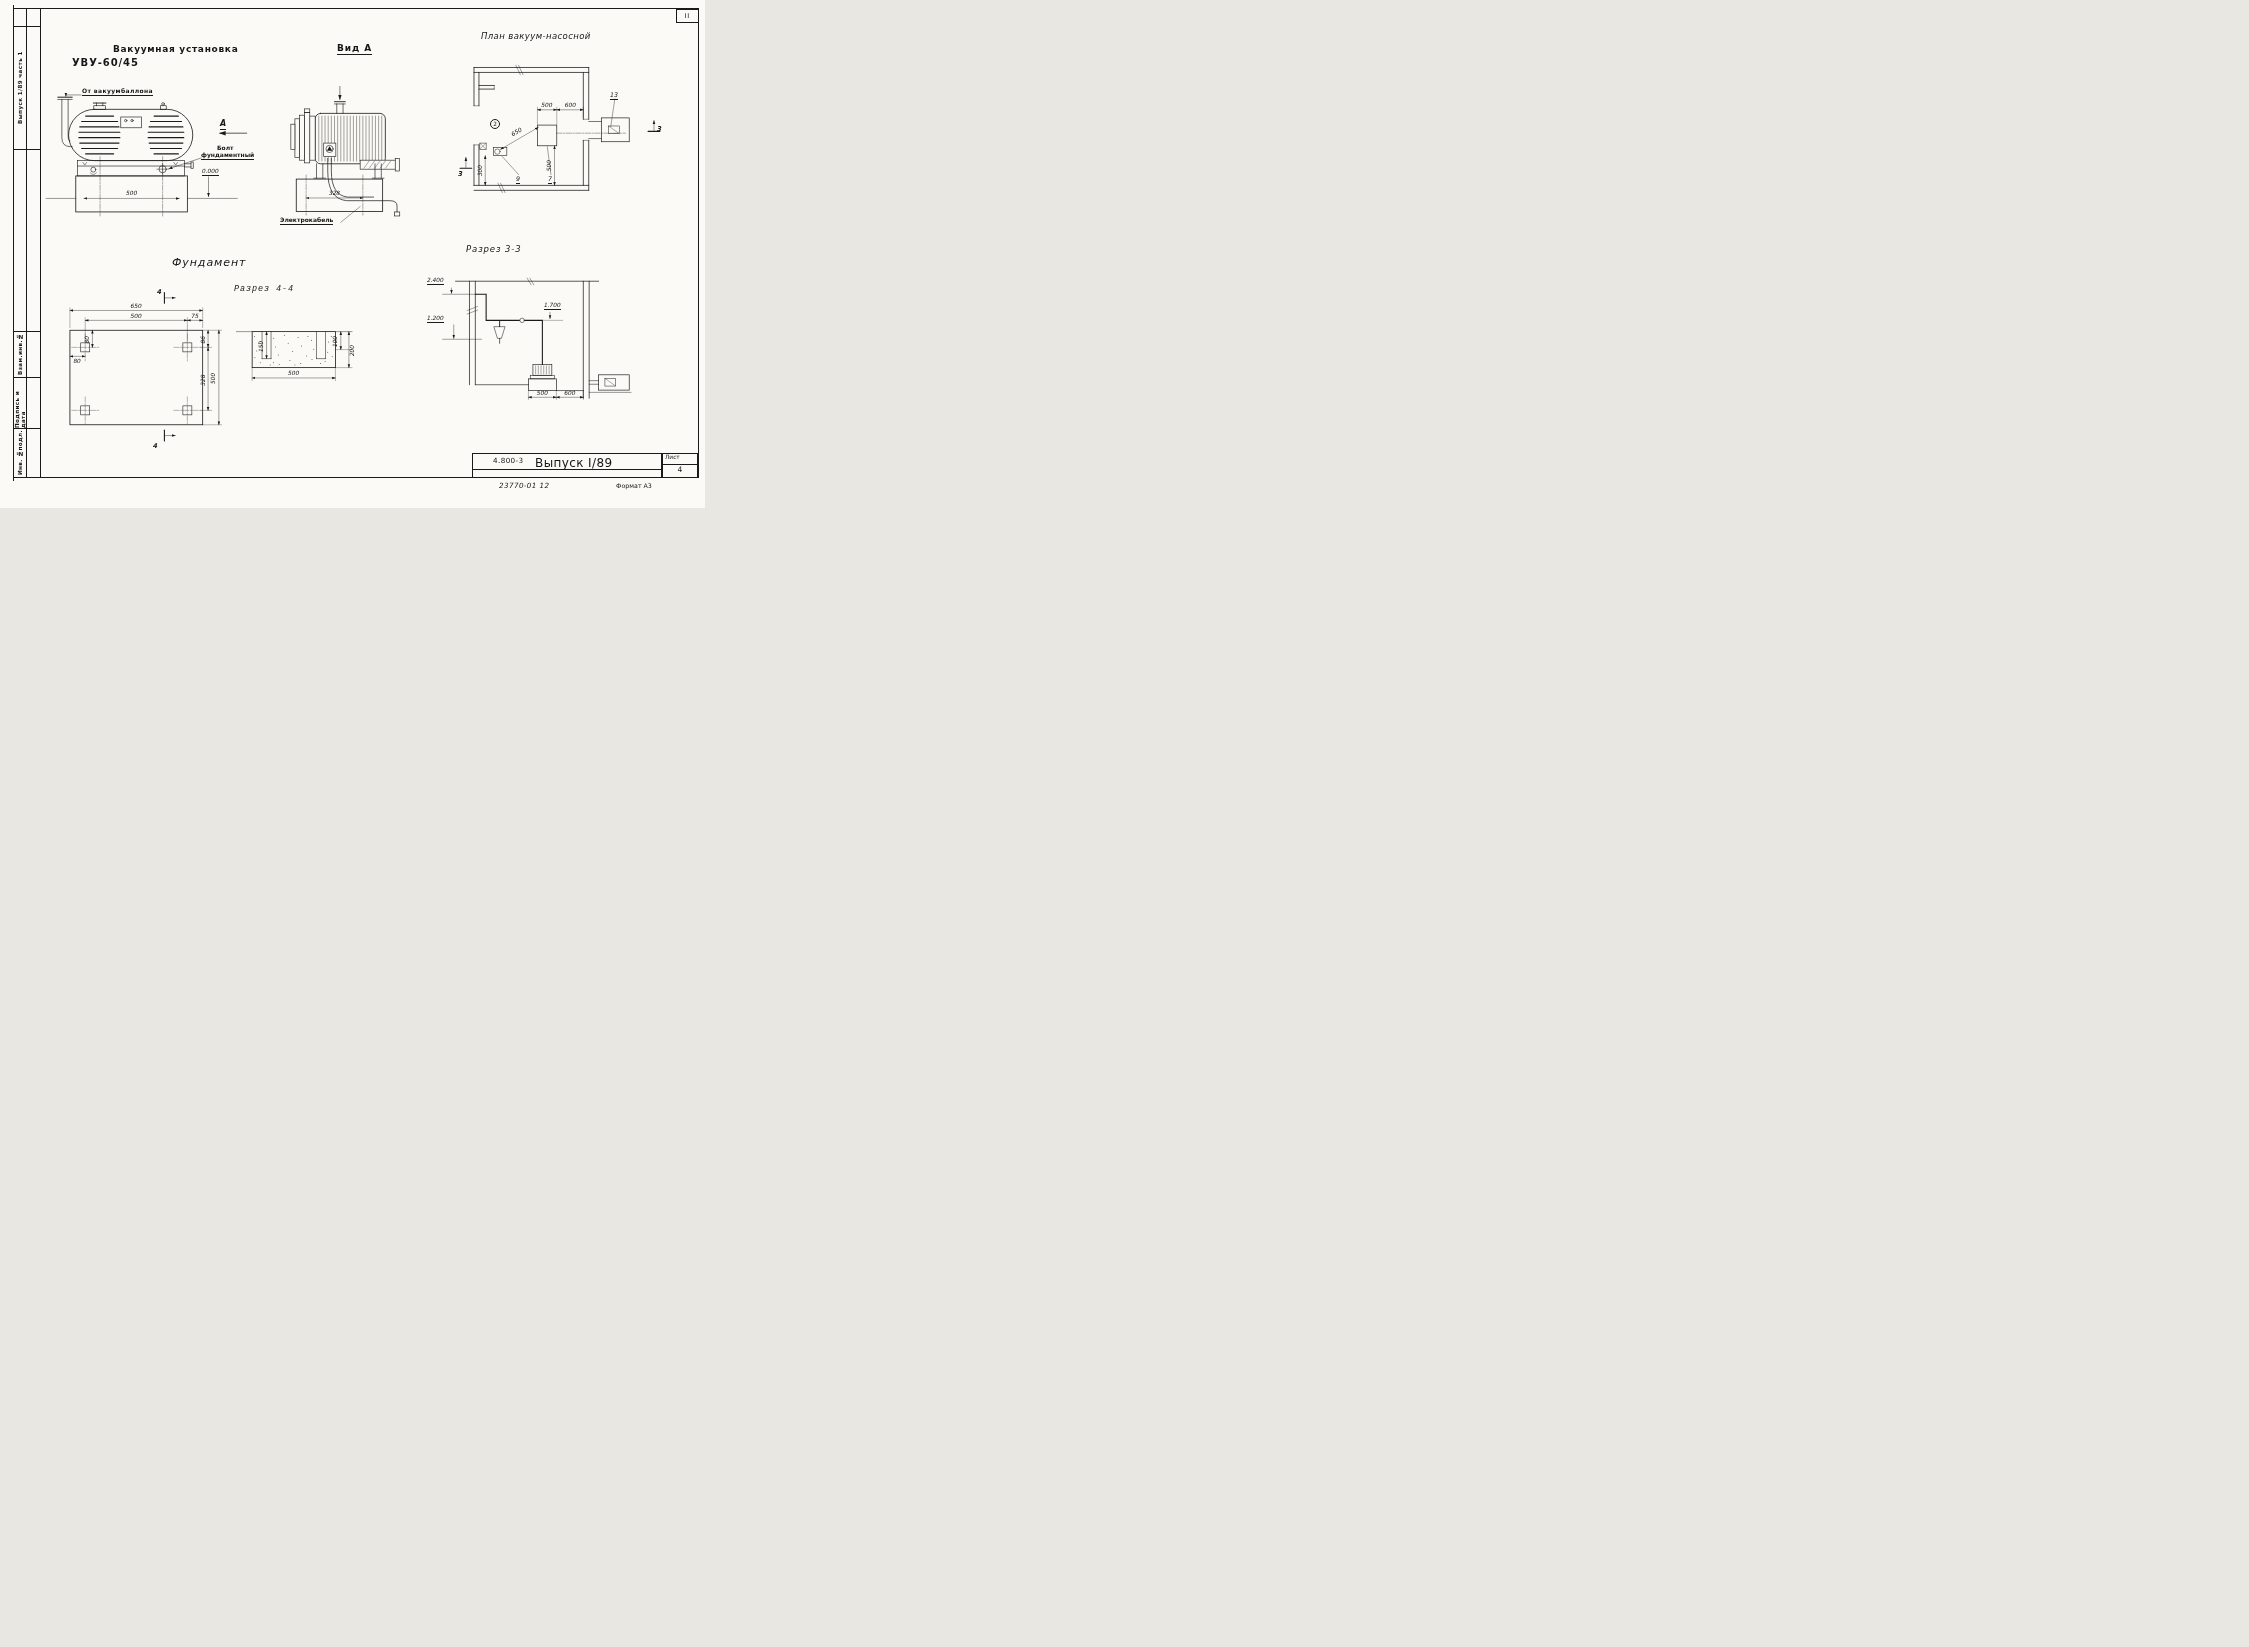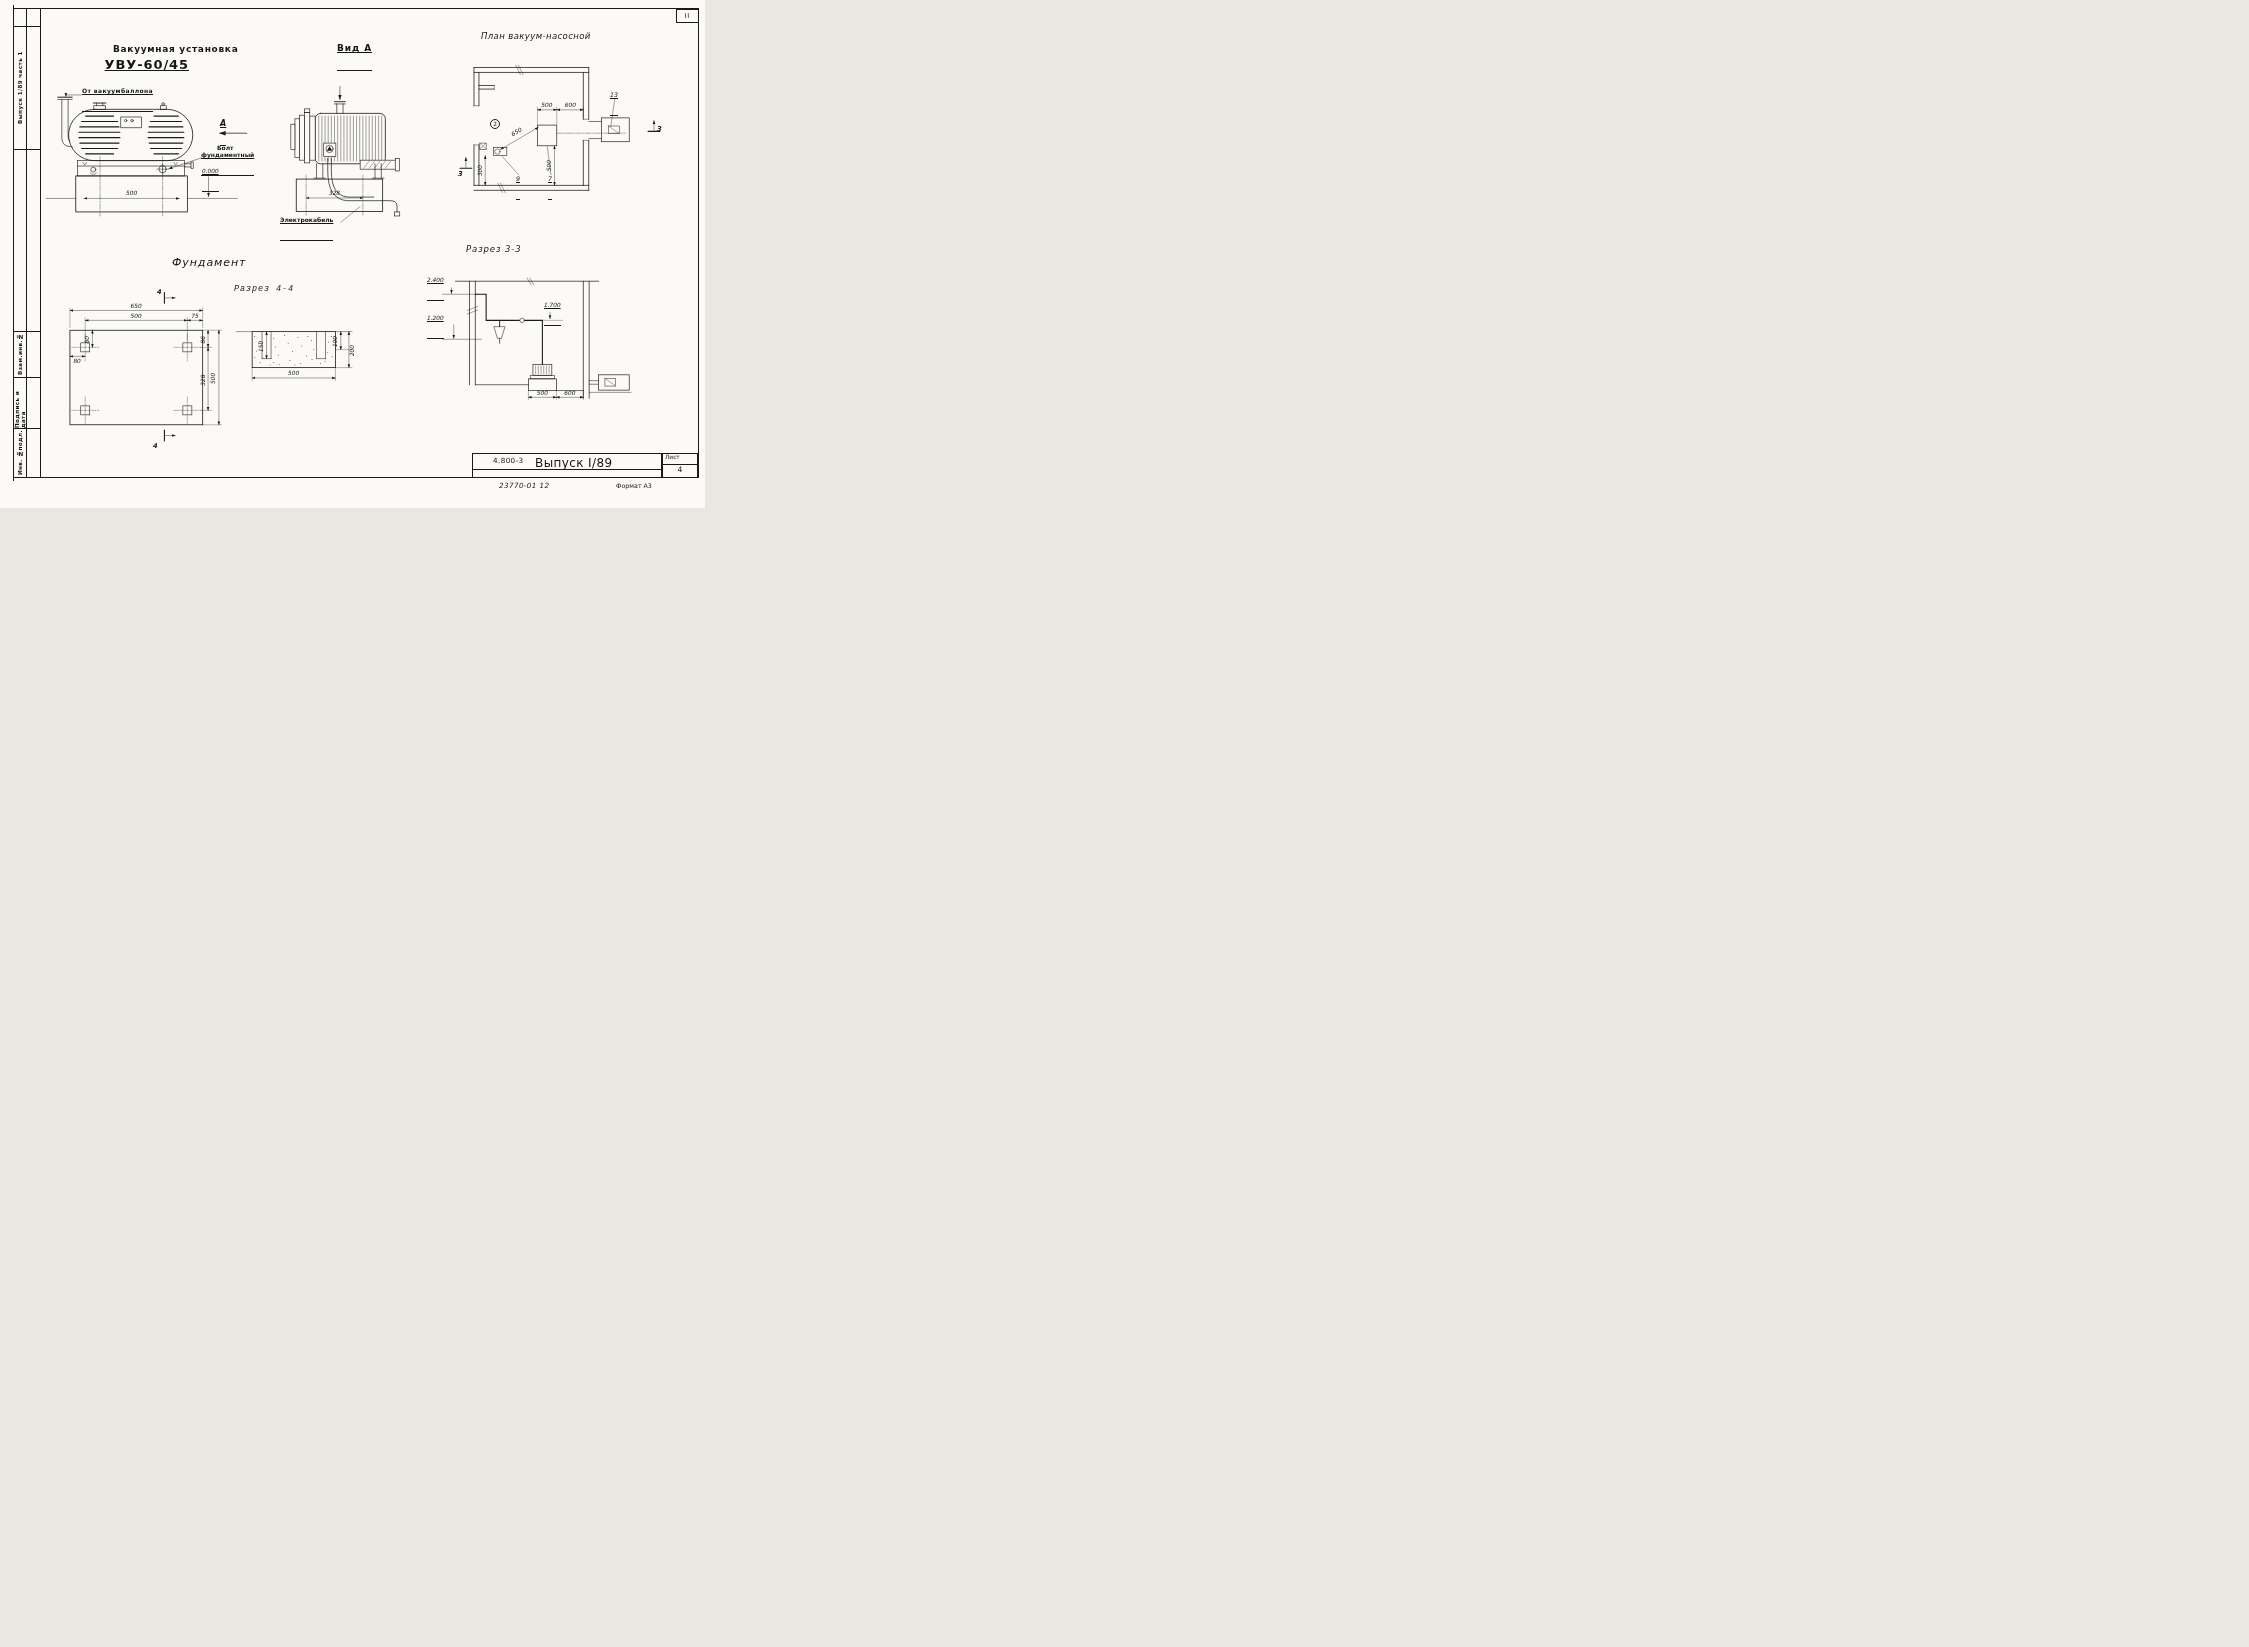--- a/index.html
+++ b/index.html
@@ -2,21 +2,21 @@
 <html style="font-size:7.2px"><head>
 <meta charset="utf-8">
 <style>
   * { margin:0; padding:0; box-sizing:border-box; }
   html,body { background:#e9e7e1; }
   .sheet { position:relative; width:705px; height:508px; background:#fbfaf6;
            font-family:"DejaVu Sans", sans-serif; color:#161616; overflow:hidden; }
   .t  { position:absolute; white-space:nowrap; }
   .b  { font-weight:bold; }
   .i  { font-style:italic; }
-  .ul { border-bottom:0.7px solid #1a1a1a; padding-bottom:17px;text-decoration:underline; }
+  .ul { border-bottom:0.7px solid #1a1a1a; padding-bottom:1px; }
   .vtext { position:absolute; display:flex; align-items:center; justify-content:center;
            writing-mode:vertical-rl; transform:rotate(180deg); font-size:5.6px;
            font-weight:bold; letter-spacing:0.4px; }
   .frame { position:absolute; left:40px; top:8px; width:659px; height:470px;
            border:1.1px solid #1a1a1a; }
   .edge  { position:absolute; left:12.6px; top:4.5px; width:1.3px; height:476px; background:#1a1a1a; }
   .vline57 { position:absolute; left:26px; top:8px; width:0.7px; height:470px; background:#1a1a1a; }
   .hdiv { position:absolute; left:12.6px; width:27px; height:0.7px; background:#1a1a1a; }
   .box  { position:absolute; border:0.8px solid #1a1a1a; }
   .circ { position:absolute; border:0.7px solid #1a1a1a; border-radius:50%;
@@ -385,21 +385,21 @@
         <line x1="1296" y1="868" x2="1296" y2="888" stroke-width="0.7"></line>
         <line x1="1174" y1="883" x2="1236" y2="883" stroke-width="0.9" marker-start="url(#arr)" marker-end="url(#arr)"></line>
         <line x1="1236" y1="883" x2="1296" y2="883" stroke-width="0.9" marker-start="url(#arr)" marker-end="url(#arr)"></line>
         <text x="1205" y="878" class="dt">500</text>
         <text x="1266" y="878" class="dt">600</text>
       </g>
     </g>
   </svg>
 
   <div class="t b" style="left:72px; top:44px;  width:117px; text-align:center; font-size:9px; letter-spacing:0.7px;margin-left:41px;">Вакуумная установка</div>
-  <div class="t b" style="left:72px; top:57px; width:117px; text-align:right; font-size:13px; letter-spacing:0.9px;text-decoration:underline;">УВУ-60/45</div>
+  <div class="t b" style="left:72px; top:57px; width:117px; text-align:left; font-size:10px; letter-spacing:0.9px;">УВУ-60/45</div>
   <div class="t b ul" style="left:337px; top:43px; font-size:9px; letter-spacing:0.9px; border-bottom-width:0.9px;">Вид А</div>
   <div class="t i" style="left:481px; top:31px;  font-size:8.5px; letter-spacing:0.4px;text-align:center;">План вакуум-насосной</div>
   <div class="t i" style="left:466px; top:244px; font-size:8.5px; letter-spacing:0.9px;">Разрез 3-3</div>
   <div class="t i" style="left:172px;  top:256px; font-size:11px; letter-spacing:0.9px;text-align:right;">Фундамент</div>
   <div class="t i" style="left:234px;  top:284px; font-size:8.5px; letter-spacing:0.9px;font-family:Liberation Mono, monospace;">Разрез 4-4</div>
 
   <div class="t b ul" style="left:82px; top:87px; font-size:6px; letter-spacing:0.4px;">От вакуумбаллона</div>
   <div class="t b" style="left:217px; top:144px; font-size:6px;">Болт</div>
   <div class="t b ul" style="left:201px; top:151px; font-size:6px;">фундаментный</div>
   <div class="t b i ul" style="left:220px; top:119px; font-size:8px;">А</div>

